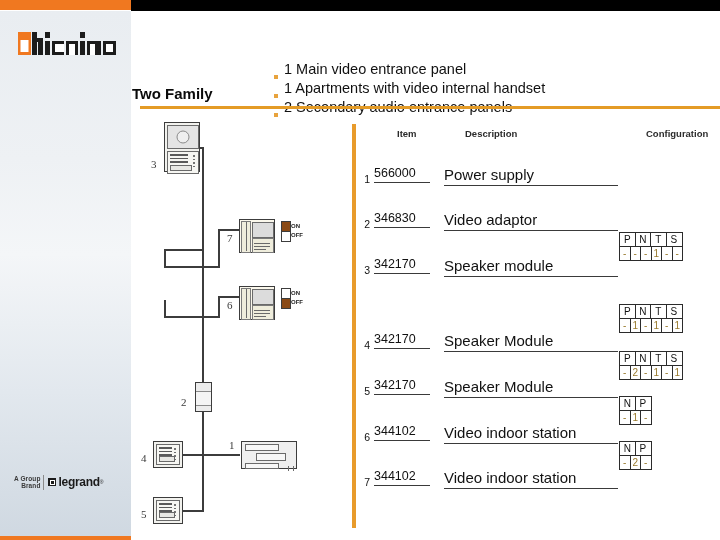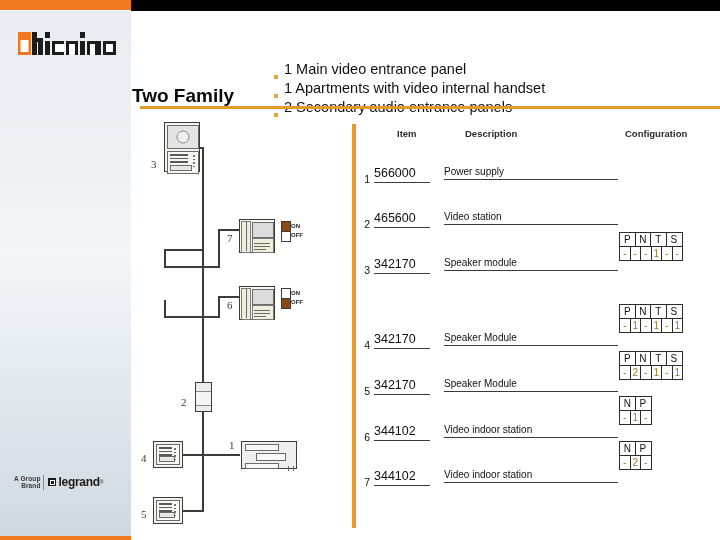--- a/index.html
+++ b/index.html
@@ -31,41 +31,41 @@
   .fb-agroup{font-size:6.5px;line-height:7.5px;color:#3a3a3a;text-align:right;padding-right:3px;border-right:1px solid #8b8b8b;font-weight:bold;letter-spacing:.1px;}
   .fb-legrand{display:flex;align-items:center;padding-left:4px;}
   .fb-sq{width:8px;height:8px;background:#1b1b1b;margin-right:2px;position:relative;}
   .fb-sq:after{content:"";position:absolute;left:1.5px;top:1.5px;width:5px;height:5px;border:1px solid #fff;box-sizing:border-box;}
   .fb-word{font-size:12px;font-weight:bold;color:#1b1b1b;letter-spacing:-.3px;}
   .fb-reg{font-size:5px;vertical-align:super;color:#1b1b1b;}
 
   
   .header{position:absolute;left:131px;top:11px;width:589px;height:100px;background:#fff;}
   .title-main{position:absolute;left:7px;top:34px;font-size:20px;font-weight:bold;color:#0a0a0a;letter-spacing:.2px;}
-  .title-sub{position:absolute;left:1px;top:74px;font-size:19px;font-weight:bold;color:#0a0a0a;}
+  .title-sub{position:absolute;left:1px;top:74px;font-size:15px;font-weight:bold;color:#0a0a0a;}
   .bullets{position:absolute;left:143px;top:49px;}
   .bullet-row{display:flex;align-items:flex-end;line-height:19px;}
   .bullet-sq{width:4px;height:4px;background:#e8a33d;margin-top:8px;margin-right:6px;flex:0 0 auto;}
   .bullet-tx{font-size:14.5px;color:#111;white-space:nowrap;}
   .header-rule{position:absolute;left:140px;top:106px;width:580px;height:3px;background:#e49b26;}
 
   
   .vdiv{position:absolute;left:352px;top:124px;width:4px;height:404px;background:#e89b2b;}
 
   
   .tbl{position:absolute;left:356px;top:122px;width:364px;height:410px;}
   .th{position:absolute;font-size:9.5px;font-weight:bold;color:#2b2b2b;margin-left:20px;}
   .th-item{left:21px;top:6px;}
   .th-desc{left:89px;top:6px;}
-  .th-conf{left:249px;top:6px;}
+  .th-conf{left:270px;top:6px;}
 
   .row{position:absolute;left:0;width:364px;height:24px;}
   .rownum{position:absolute;left:2px;top:9px;width:12px;text-align:right;font-size:10.5px;color:#111;}
   .cell-item{position:absolute;left:18px;top:2px;width:56px;border-bottom:1.2px solid #3a3a3a;font-size:12.5px;color:#111;padding-bottom:2px;text-align:left;}
-  .cell-desc{position:absolute;left:88px;top:2px;width:174px;border-bottom:1.2px solid #3a3a3a;font-size:10px;color:#111;padding-bottom:2px;}
+  .cell-desc{position:absolute;left:88px;top:2px;width:174px;border-bottom:1.2px solid #3a3a3a;font-size:15px;color:#111;padding-bottom:2px;}
 
   
   .cfg{position:absolute;border:1px solid #2b2b2b;background:#fff;display:flex;flex-direction:column;}
   .cfg-hdr,.cfg-val{display:flex;}
   .cfg-hdr{border-bottom:1px solid #2b2b2b;}
   .cfg-hdr span{font-size:10px;font-weight:normal;color:#111;text-align:center;line-height:13px;border-right:1px solid #2b2b2b;}
   .cfg-hdr span:last-child{border-right:none;}
   .cfg-val span{font-size:10px;color:#9a7b2e;text-align:center;line-height:13px;border-right:1px solid #2b2b2b;}
   .cfg-val span:last-child{border-right:none;}
 
@@ -314,22 +314,22 @@
     <div class="th th-conf">Configuration</div>
 
     <div class="row" style="top:42px;">
       <div class="rownum">1</div>
       <div class="cell-item">566000</div>
       <div class="cell-desc">Power supply</div>
     </div>
 
     <div class="row" style="top:87px;">
       <div class="rownum">2</div>
-      <div class="cell-item">465600</div>
-      <div class="cell-desc">Video station</div>
+      <div class="cell-item">346830</div>
+      <div class="cell-desc">Video adaptor</div>
     </div>
 
     <div class="row" style="top:133px;">
       <div class="rownum">3</div>
       <div class="cell-item">342170</div>
       <div class="cell-desc">Speaker module</div>
     </div>
     <div class="cfg cfg4" style="left:263px;top:110px;">
       <div class="cfg-hdr">
         <span>P</span>

